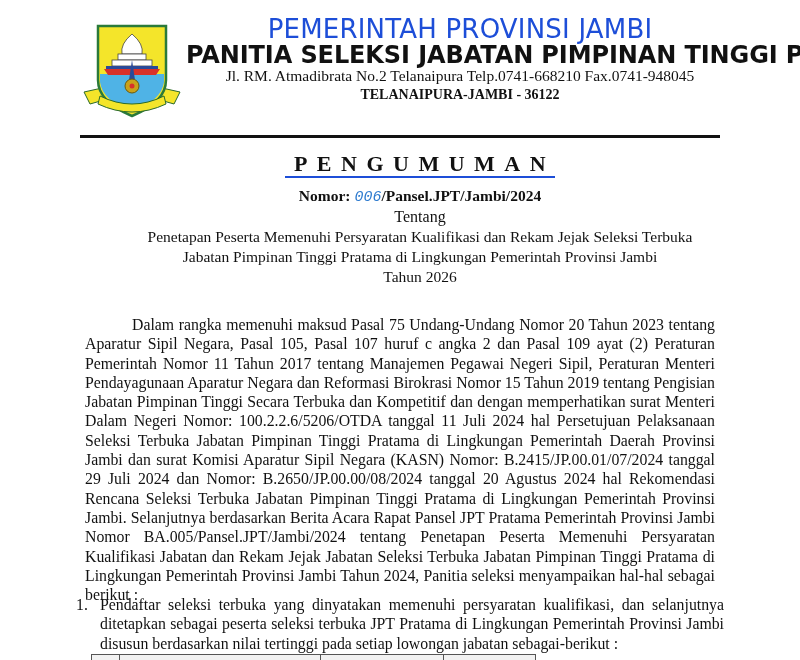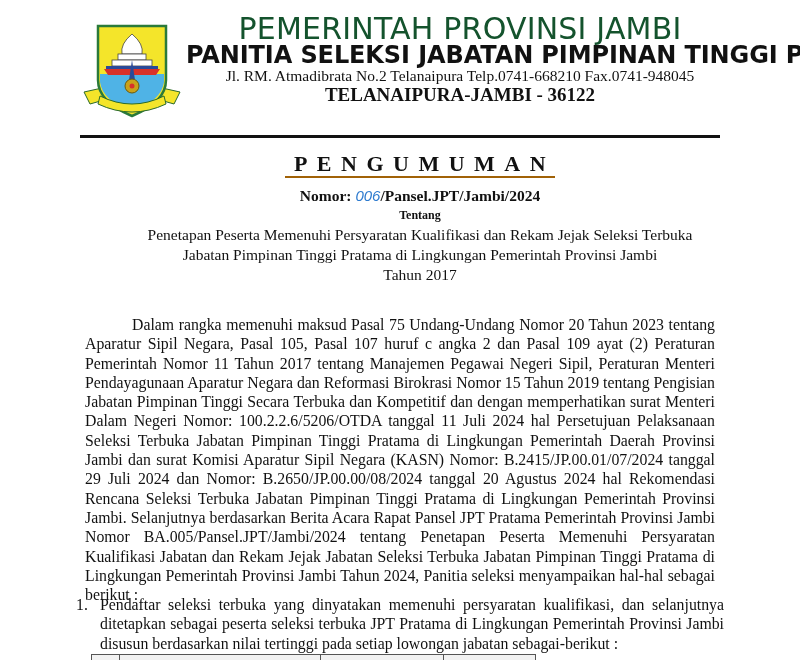--- a/index.html
+++ b/index.html
@@ -1,32 +1,32 @@
 <!DOCTYPE html>
 <html><head>
   <meta charset="utf-8">
   <style>
     html, body { margin: 0; padding: 0; background: #ffffff; }
     body { width: 800px; height: 660px; overflow: hidden; position: relative; font-family: "Liberation Serif", serif; color: #111; }
 
     .letterhead { position: absolute; left: 0; top: 0; width: 800px; height: 140px; }
     .logo { position: absolute; left: 82px; top: 20px; width: 100px; height: 100px; }
     .kop { position: absolute; left: 186px; top: 14px; width: 548px; text-align: center; }
-    .kop .gov { font-family: "DejaVu Sans", sans-serif; font-size: 30px; line-height: 30px; letter-spacing: 0.2px; color: #14532d; }
+    .kop .gov { font-family: "DejaVu Sans", sans-serif; font-size: 26px; line-height: 30px; letter-spacing: 0.2px; color: #1d4ed8; }
     .kop .committee { font-family: "DejaVu Sans", sans-serif; font-weight: bold; font-size: 24px; line-height: 22px; letter-spacing: -0.1px; white-space: nowrap; }
     .kop .secretariat { font-size: 15.5px; line-height: 18px; }
     .kop .address { font-size: 15.5px; line-height: 19px; white-space: nowrap; }
-    .kop .city { font-size: 19px; line-height: 19px; font-weight: bold; }
+    .kop .city { font-size: 14px; line-height: 19px; font-weight: bold; }
     .rule { position: absolute; left: 80px; top: 135px; width: 640px; height: 3px; background: #111; }
 
     .heading { position: absolute; left: 60px; top: 152px; width: 720px; text-align: center; }
-    .heading .title { display: inline-block; font-weight: bold; font-size: 22px; letter-spacing: 9.5px; border-bottom: 2px solid #a16207; line-height: 24px; padding-left: 9px; }
+    .heading .title { display: inline-block; font-weight: bold; font-size: 22px; letter-spacing: 9.5px; border-bottom: 2px solid #1d4ed8; line-height: 24px; padding-left: 9px; }
     .heading .number { font-weight: bold; font-size: 15.5px; margin-top: 8px; line-height: 19px; }
-    .heading .number .handwritten { font-family: Liberation Sans, sans-serif; font-weight: normal; font-style: italic; color: #2e7bcf; font-size: 15px; }
-    .heading .about { font-weight: bold; font-size: 12px; line-height: 20px; }
+    .heading .number .handwritten { font-family: Liberation Mono, monospace; font-weight: normal; font-style: italic; color: #2e7bcf; font-size: 15px; }
+    .heading .about { font-weight: normal; font-size: 16px; line-height: 20px; }
     .heading .subject { font-weight: normal; font-size: 15.5px; line-height: 20px; }
 
     .body-text { position: absolute; left: 76px; top: 306px; width: 648px; font-size: 15.8px; line-height: 19.3px; text-align: justify; }
     .body-text p { margin: 9px; text-indent: 47px; }
     .list { position: absolute; left: 76px; top: 595px; width: 648px; font-size: 15.8px; line-height: 19.3px; text-align: justify; }
     .list .item { position: relative; padding-left: 24px; }
     .list .item .num { position: absolute; left: 0; top: 0; }
 
     .table-top { position: absolute; left: 91px; top: 654px; width: 443px; height: 8px; border-top: 1px solid #555; border-left: 1px solid #555; border-right: 1px solid #555; background: #f2f2f2; }
     .table-top .col { position: absolute; top: 0; height: 8px; border-left: 1px solid #555; }
@@ -68,21 +68,21 @@
 </div>
 
 <div class="heading">
   <div class="title">PENGUMUMAN</div>
   <div class="number">
     <span>Nomor: </span><span class="handwritten">006</span><span>/Pansel.JPT/Jambi/2024</span>
   </div>
   <div class="about">Tentang</div>
   <div class="subject">Penetapan Peserta Memenuhi Persyaratan Kualifikasi dan Rekam Jejak Seleksi Terbuka</div>
   <div class="subject">Jabatan Pimpinan Tinggi Pratama di Lingkungan Pemerintah Provinsi Jambi</div>
-  <div class="subject">Tahun 2017</div>
+  <div class="subject">Tahun 2026</div>
 </div>
 
 <div class="body-text">
   <p>Dalam rangka memenuhi maksud Pasal 75 Undang-Undang Nomor 20 Tahun 2023 tentang Aparatur Sipil Negara, Pasal 105, Pasal 107 huruf c angka 2 dan Pasal 109 ayat (2) Peraturan Pemerintah Nomor 11 Tahun 2017 tentang Manajemen Pegawai Negeri Sipil, Peraturan Menteri Pendayagunaan Aparatur Negara dan Reformasi Birokrasi Nomor 15 Tahun 2019 tentang Pengisian Jabatan Pimpinan Tinggi Secara Terbuka dan Kompetitif dan dengan memperhatikan surat Menteri Dalam Negeri Nomor: 100.2.2.6/5206/OTDA tanggal 11 Juli 2024 hal Persetujuan Pelaksanaan Seleksi Terbuka Jabatan Pimpinan Tinggi Pratama di Lingkungan Pemerintah Daerah Provinsi Jambi dan surat Komisi Aparatur Sipil Negara (KASN) Nomor: B.2415/JP.00.01/07/2024 tanggal 29 Juli 2024 dan Nomor: B.2650/JP.00.00/08/2024 tanggal 20 Agustus 2024 hal Rekomendasi Rencana Seleksi Terbuka Jabatan Pimpinan Tinggi Pratama di Lingkungan Pemerintah Provinsi Jambi. Selanjutnya berdasarkan Berita Acara Rapat Pansel JPT Pratama Pemerintah Provinsi Jambi Nomor BA.005/Pansel.JPT/Jambi/2024 tentang Penetapan Peserta Memenuhi Persyaratan Kualifikasi Jabatan dan Rekam Jejak Jabatan Seleksi Terbuka Jabatan Pimpinan Tinggi Pratama di Lingkungan Pemerintah Provinsi Jambi Tahun 2024, Panitia seleksi menyampaikan hal-hal sebagai berikut :</p>
 </div>
 
 <div class="list">
   <div class="item">
     <span class="num">1.</span>
     <span>Pendaftar seleksi terbuka yang dinyatakan memenuhi persyaratan kualifikasi, dan selanjutnya ditetapkan sebagai peserta seleksi terbuka JPT Pratama di Lingkungan Pemerintah Provinsi Jambi disusun berdasarkan nilai tertinggi pada setiap lowongan jabatan sebagai-berikut :</span>

